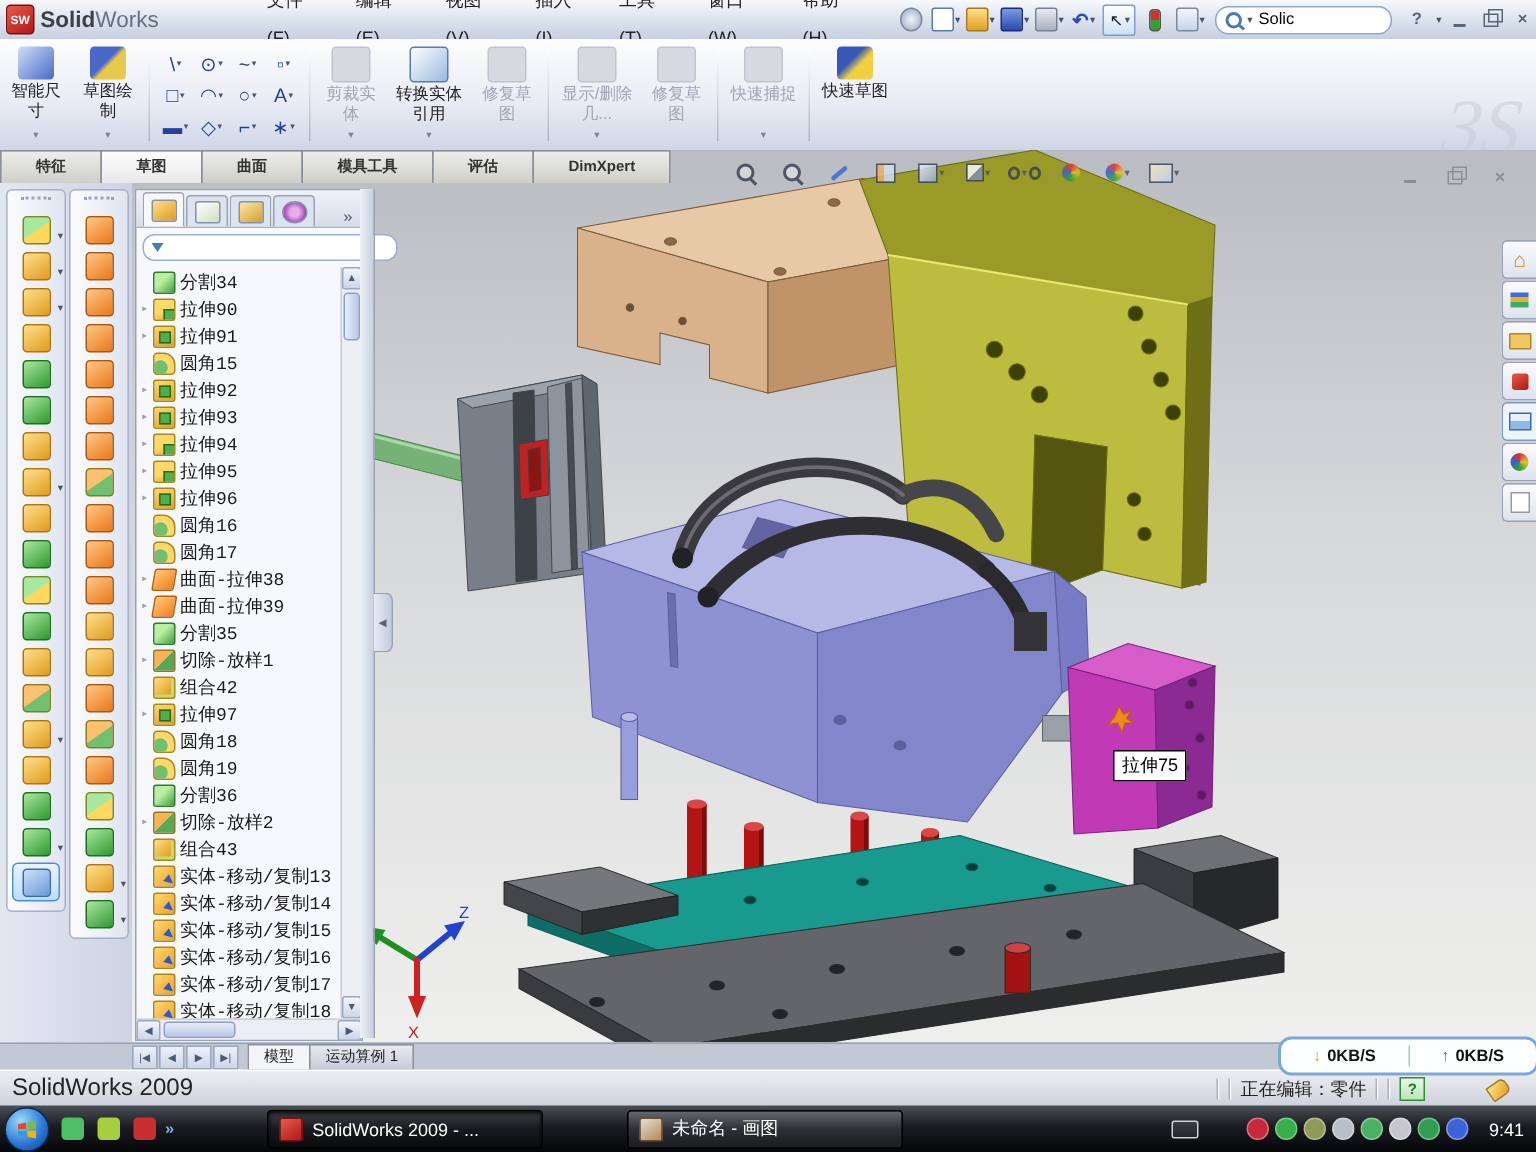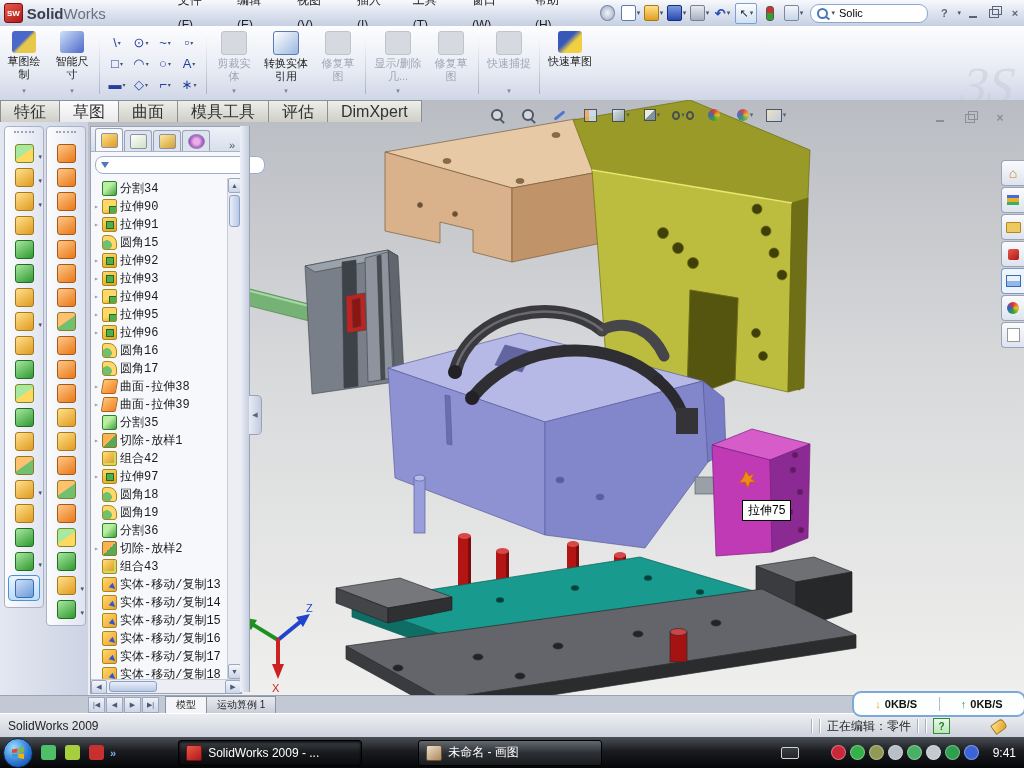--- a/index.html
+++ b/index.html
@@ -51,22 +51,22 @@
   .skg .g{transform:none;}
   .skg .caret{font-size:6px;}
   #cm-stack{display:flex;flex-direction:column;justify-content:center;gap:2px;padding:0 4px;}
   .cmrow{display:flex;align-items:center;gap:4px;color:#a0a6b4;font-size:11px;}
   .cms{width:13px;height:13px;background:#d6d9e0;border:1px solid #bfc4cd;}
   #watermark{position:absolute;right:10px;top:30px;font-size:52px;font-style:italic;
     font-family:"Liberation Serif",serif;color:#c9cdd8;opacity:.55;transform:skewX(-8deg);}
   
   #main{position:absolute;left:0;top:100px;width:1024px;height:595px;background:linear-gradient(#b9bcc2,#d8d9db 45%,#efefed);}
   #tabstrip{position:absolute;left:0;top:0;height:22px;display:flex;align-items:flex-end;z-index:5;}
-  .rtab{height:21px;padding:0 13px;line-height:21px;font-size:16px;color:#333;
-    background:linear-gradient(#eeeeea,#cfcfc8);border:1px solid #8a9098;border-bottom:none;margin-right:-1px;}
+  .rtab{height:21px;padding:0 23px;line-height:21px;font-size:10px;color:#333;
+    background:linear-gradient(#eeeeea,#cfcfc8);border:1px solid #8a9098;border-bottom:none;margin-right:-1px;font-weight:bold;}
   .rtab.on{background:linear-gradient(#fdfdfd,#e9e9ec);z-index:2;}
   
   #leftrail{position:absolute;left:0;top:22px;width:88px;height:573px;background:linear-gradient(90deg,#e3e7f1,#cdd3e4);}
   .vtool{position:absolute;top:4px;width:38px;border:1px solid #aab2c6;border-radius:4px;
     background:linear-gradient(90deg,#fdfdfe,#dfe4f0);padding:3px 0 4px 0;}
   .grip{width:20px;height:4px;margin:1px auto 4px auto;border-top:2px dotted #9aa4ba;}
   .lt-item{height:24px;display:flex;align-items:center;justify-content:center;position:relative;}
   .tile{width:17px;height:17px;border:1px solid #999;border-radius:3px;}
   .ic-y{background:linear-gradient(145deg,#ffe08a,#e09a20);border-color:#a87818;}
   .ic-g{background:linear-gradient(145deg,#a8e8a0,#309830);border-color:#1f6e1f;}
@@ -167,21 +167,21 @@
   #doctabs{position:absolute;left:0;top:695px;width:1024px;height:18px;background:#c2c8d4;border-top:1px solid #9aa3b6;display:flex;align-items:flex-end;}
   #navbtns{display:flex;gap:1px;margin-left:88px;margin-bottom:1px;}
   .navb{width:15px;height:14px;background:linear-gradient(#eef1f8,#cdd5e6);border:1px solid #9aa8c4;
     font-size:7px;color:#4a5a78;display:flex;align-items:center;justify-content:center;}
   .dtab{height:16px;padding:0 10px;font-size:10px;line-height:16px;color:#222;
     background:linear-gradient(#e8eaf0,#c8ccd8);border:1px solid #8a93a0;margin-right:-1px;}
   .dtab.on{background:#f4f5f8;}
   
   #statusbar{position:absolute;left:0;top:713px;width:1024px;height:24px;
     background:linear-gradient(#eceef2,#cdd1da);border-top:1px solid #fff;display:flex;align-items:center;}
-  #status-left{margin-left:8px;font-size:12px;color:#222;}
+  #status-left{margin-left:8px;font-size:16px;color:#222;}
   #status-right{margin-left:auto;display:flex;align-items:center;gap:6px;margin-right:8px;}
   .ssep{width:1px;height:14px;background:#aab0bc;border-right:1px solid #fff;}
   #help-badge{width:15px;height:14px;background:linear-gradient(#e8f8e8,#bce4bc);border:1px solid #2f8e2f;
     color:#1f7e1f;font-weight:bold;font-size:10px;display:flex;align-items:center;justify-content:center;}
   #tag-icon{width:12px;height:9px;background:linear-gradient(145deg,#ffe08a,#e0a020);border:1px solid #a87818;
     transform:rotate(-35deg);border-radius:1px 4px 4px 1px;margin-right:10px;}
   
   #netmeter{position:absolute;left:852px;top:691px;width:170px;height:22px;z-index:20;
     background:#fdfefe;border:2px solid #7aa8d8;border-radius:9px;display:flex;align-items:center;font-size:11px;font-weight:bold;color:#111;}
   .nm-half{flex:1;display:flex;align-items:center;justify-content:center;gap:4px;}
@@ -276,27 +276,27 @@
         </div>
       <div class="winbtn">
           <div class="rstsq"></div>
         </div>
       <div class="winbtn">×</div>
     </div>
   </div>
 
   <div id="cmdbar">
     <div class="cmbtn" style="width:42px">
+      <div class="cmi cmi-dim"></div>
+      <span>智能尺寸</span>
+        <span class="cm-caret">▾</span>
+    </div>
+    <div class="cmbtn" style="width:42px">
       <div class="cmi cmi-sketch"></div>
       <span>草图绘制</span>
-        <span class="cm-caret">▾</span>
-    </div>
-    <div class="cmbtn" style="width:42px">
-      <div class="cmi cmi-dim"></div>
-      <span>智能尺寸</span>
         <span class="cm-caret">▾</span>
     </div>
     <div class="vsep"></div>
     <div id="sk-grid">
 
         <div class="skg">
           <span class="g">\</span>
           <span class="caret dd">▾</span>
         </div>
 

